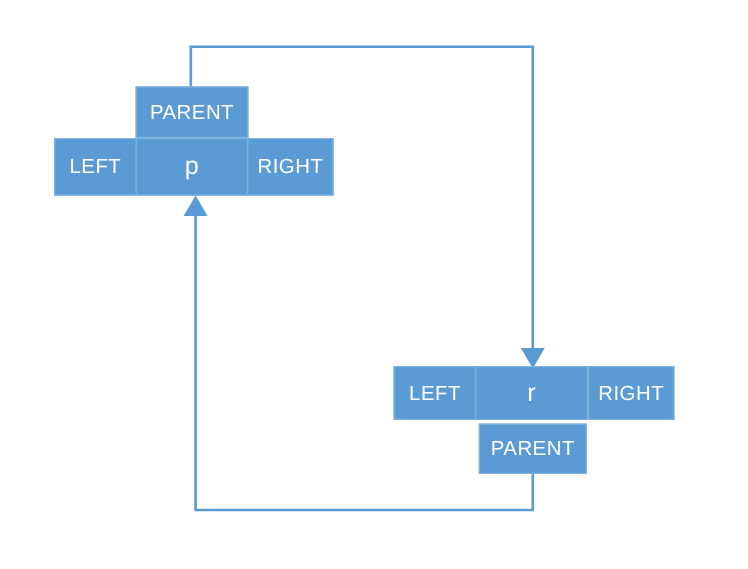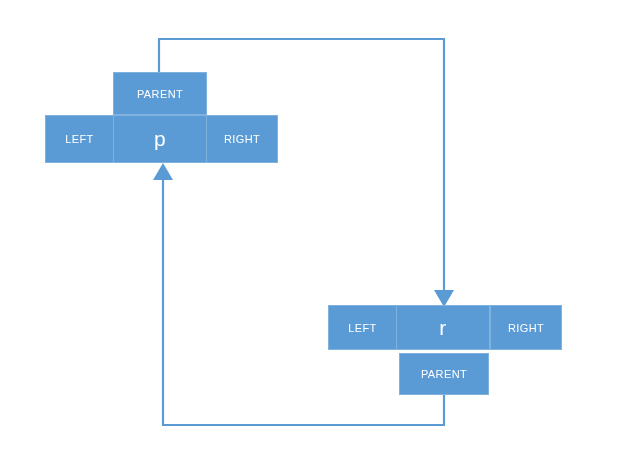--- a/index.html
+++ b/index.html
@@ -22,21 +22,21 @@
     border: 1px solid #7FB3DE;
     color: #ffffff;
     display: flex;
     align-items: center;
     justify-content: center;
     text-align: center;
     letter-spacing: 0.4px;
     user-select: none;
   }
   .label-small {
-    font-size: 11px;
+    font-size: 17px;
   }
   .label-key {
     font-size: 21px;
     font-weight: 400;
   }
   .edge-layer {
     position: absolute;
     left: 0;
     top: 0;
     width: 623px;

